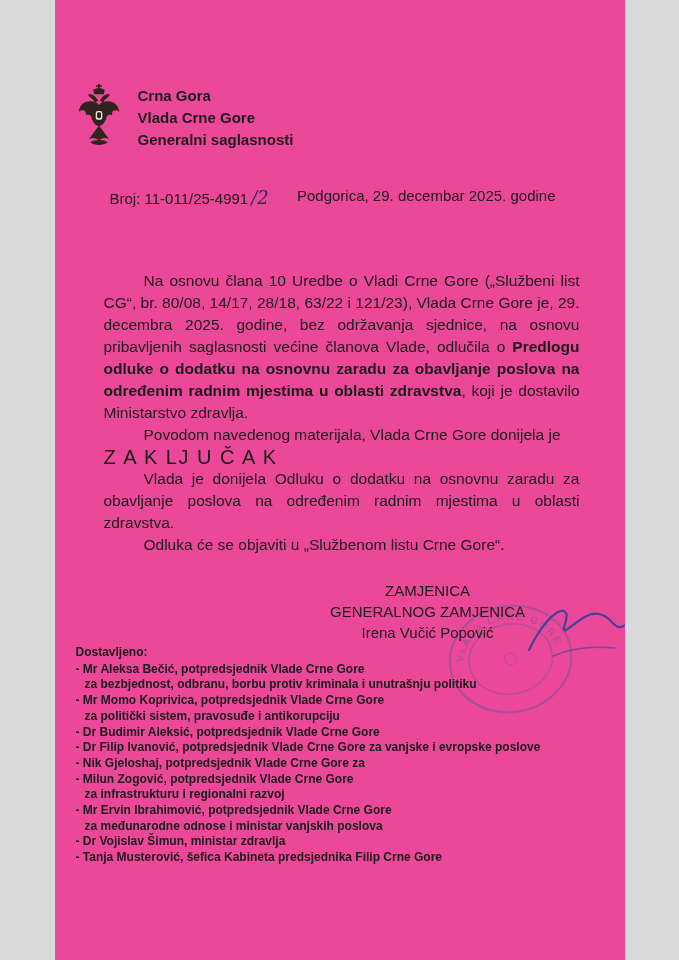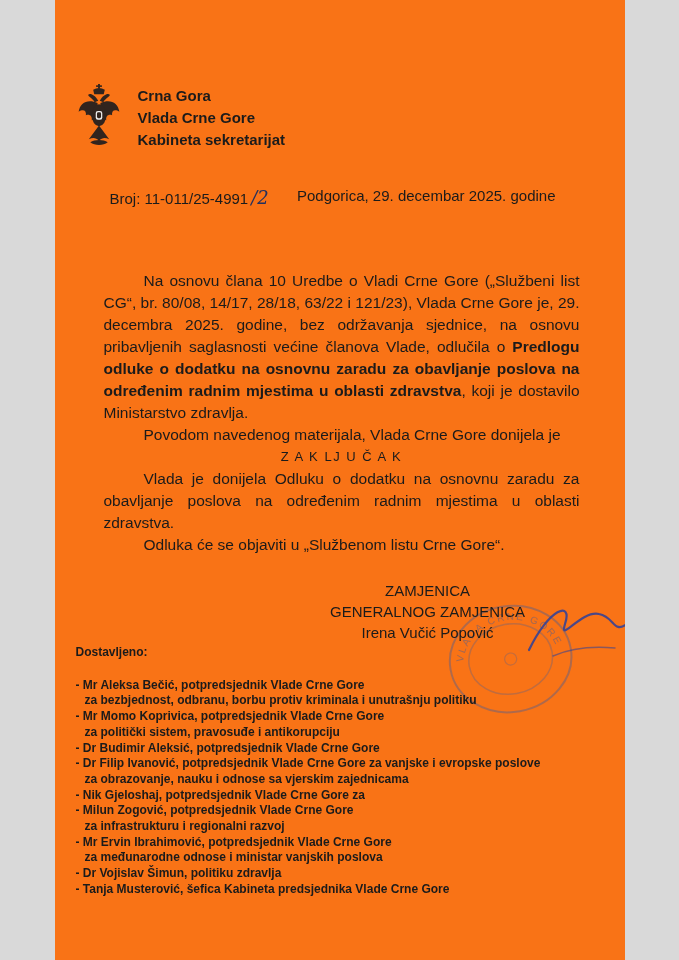--- a/index.html
+++ b/index.html
@@ -1,44 +1,44 @@
 <!DOCTYPE html>
 <html><head>
 <meta charset="utf-8">
 <style>
   html,body{margin:0;padding:0;background:#d9d9d9;}
   .page{
-    width:570px;height:960px;background:#f97316;position:relative;
+    width:570px;height:960px;background:#ec4899;position:relative;
     font-family:"Liberation Sans",sans-serif;color:#1b1b1b;
     box-sizing:border-box;padding:84px 45px 30px 21px;overflow:hidden;
     margin:0 auto;
   }
   
   .letterhead{display:flex;gap:16px;align-items:flex-start;}
   .emblem{width:46px;height:64px;flex:0 0 auto;}
   .lh-text{font-weight:bold;font-size:15px;line-height:22px;padding-top:1px;}
   
   .meta-row{display:flex;justify-content:space-between;align-items:flex-start;
     margin-top:36px;font-size:15px;padding-right:24px;margin-left:34px;}
   .doc-number{white-space:nowrap;}
   .handwritten-suffix{font-family:"DejaVu Serif",serif;font-style:italic;
     font-size:18px;color:#23305e;margin-left:3px;}
   
   .body-text{margin-top:62px;font-size:15.5px;line-height:22px;text-align:justify;margin-left:28px;}
   .body-text p{margin:0;}
   .indent{text-indent:40px;}
-  .heading{text-align:center;margin:14px 0 16px 0;letter-spacing:1.5px;
-    font-size:13px;text-indent:0;}
+  .heading{text-align:left;margin:14px 0 16px 0;letter-spacing:1.5px;
+    font-size:20px;text-indent:0;}
   .p4{margin-top:2px;}
   
   .sig-block{width:300px;margin:24px 2px 0 auto;text-align:center;
     font-weight:normal;font-size:15px;line-height:21px;position:relative;z-index:2;}
   
   .dist{font-size:12px;font-weight:bold;line-height:15.7px;margin-top:2px;position:relative;z-index:2;}
-  .dist .label{margin-bottom:17px;}
+  .dist .label{margin-bottom:1px;}
   .dist .cont{padding-left:9px;}
   
   .stamp{position:absolute;left:390px;top:600px;transform:rotate(-10deg);z-index:1;}
   .sig-scribble{position:absolute;left:468px;top:596px;z-index:3;}
 </style>
 </head>
 <body>
 
 <div class="page">
 
@@ -57,21 +57,21 @@
           <path d="M30 57 L16 76 C22 73 26 74 30 78 C34 74 38 73 44 76 Z"></path>
           <path d="M18 80 C24 76 36 76 42 80 C36 85 24 85 18 80 Z"></path>
         </g>
         <rect x="25.5" y="37" width="9" height="12" rx="3" fill="#ffffff" opacity="0.92"></rect>
         <rect x="27.2" y="39" width="5.6" height="8" rx="2" fill="#31241e"></rect>
       </svg>
     </div>
     <div class="lh-text">
       <div>Crna Gora</div>
       <div>Vlada Crne Gore</div>
-      <div>Kabineta sekretarijat</div>
+      <div>Generalni saglasnosti</div>
     </div>
   </div>
 
   <div class="meta-row">
     <div class="doc-number">
       <span>Broj: 11-011/25-4991</span><span class="handwritten-suffix">/2</span>
     </div>
     <div class="place-date">Podgorica, 29. decembar 2025. godine</div>
   </div>
 
@@ -90,28 +90,27 @@
   </div>
 
   <div class="dist">
     <div class="label">Dostavljeno:</div>
     <div class="line">- Mr Aleksa Bečić, potpredsjednik Vlade Crne Gore</div>
     <div class="line cont">za bezbjednost, odbranu, borbu protiv kriminala i unutrašnju politiku</div>
     <div class="line">- Mr Momo Koprivica, potpredsjednik Vlade Crne Gore</div>
     <div class="line cont">za politički sistem, pravosuđe i antikorupciju</div>
     <div class="line">- Dr Budimir Aleksić, potpredsjednik Vlade Crne Gore</div>
     <div class="line">- Dr Filip Ivanović, potpredsjednik Vlade Crne Gore za vanjske i evropske poslove</div>
-    <div class="line cont">za obrazovanje, nauku i odnose sa vjerskim zajednicama</div>
     <div class="line">- Nik Gjeloshaj, potpredsjednik Vlade Crne Gore za</div>
     <div class="line">- Milun Zogović, potpredsjednik Vlade Crne Gore</div>
     <div class="line cont">za infrastrukturu i regionalni razvoj</div>
     <div class="line">- Mr Ervin Ibrahimović, potpredsjednik Vlade Crne Gore</div>
     <div class="line cont">za međunarodne odnose i ministar vanjskih poslova</div>
-    <div class="line">- Dr Vojislav Šimun, politiku zdravlja</div>
-    <div class="line">- Tanja Musterović, šefica Kabineta predsjednika Vlade Crne Gore</div>
+    <div class="line">- Dr Vojislav Šimun, ministar zdravlja</div>
+    <div class="line">- Tanja Musterović, šefica Kabineta predsjednika Filip Crne Gore</div>
   </div>
 
   <div class="stamp">
     <svg width="132" height="118" viewBox="0 0 132 118" aria-hidden="true">
       <ellipse cx="66" cy="59" rx="61" ry="53" fill="none" stroke="rgba(72,92,150,0.42)" stroke-width="2"></ellipse>
       <ellipse cx="66" cy="59" rx="42" ry="35" fill="none" stroke="rgba(72,92,150,0.32)" stroke-width="1.5"></ellipse>
       <path id="stamp-curve" d="M 18 62 a 48 42 0 1 1 96 0" fill="none"></path>
       <text font-size="10" letter-spacing="2" fill="rgba(72,92,150,0.5)" font-family="Liberation Sans, sans-serif">
         <textPath href="#stamp-curve" startOffset="8">VLADA CRNE GORE</textPath>
       </text>

